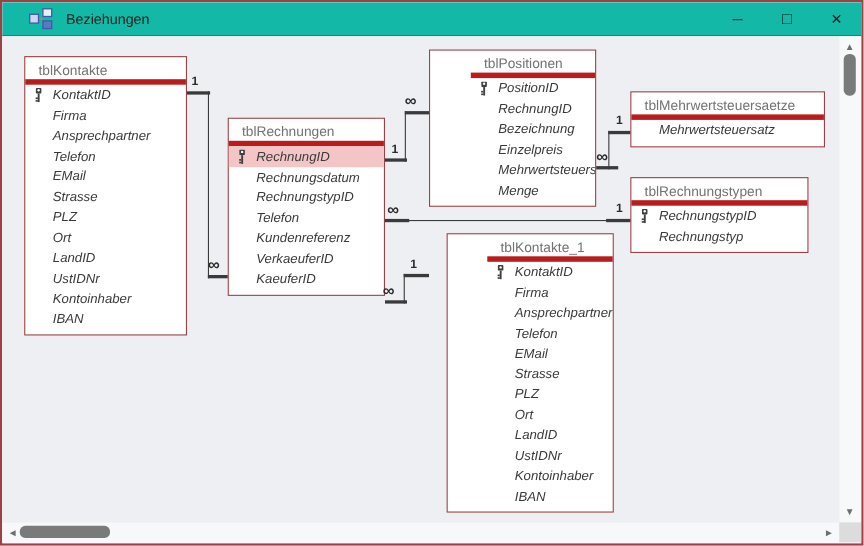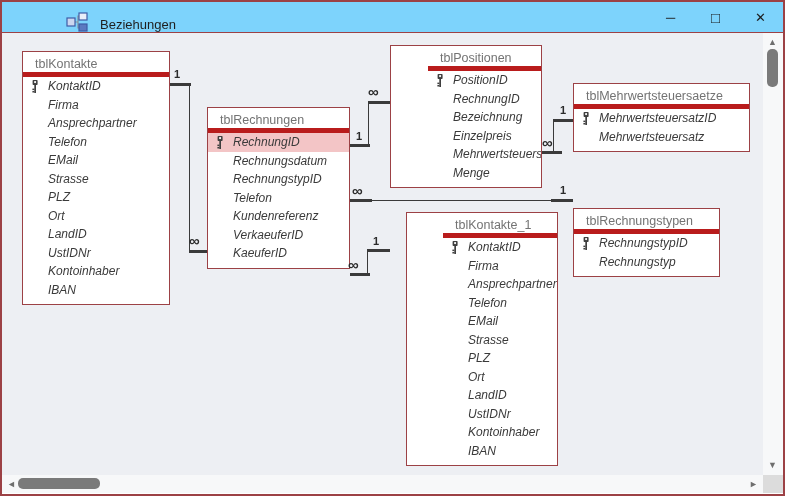--- a/index.html
+++ b/index.html
@@ -3,23 +3,22 @@
 <meta charset="utf-8">
 <style>
   * { margin:0; padding:0; box-sizing:border-box; }
   html,body { font-family:"Liberation Sans", sans-serif; }
   .window {
     position:relative; width:785px; height:496px;
     background:#fff; border:2px solid #9c4145; overflow:hidden;
   }
   
   .titlebar {
-    height:31px; background:#7dd3fc; display:flex; align-items:flex-end;
+    height:31px; background:#14b8a6; display:flex; align-items:center;
     border-bottom:1px solid #9c4145;
-    padding-left:40px;
   }
   .app-icon { margin-left:24px; width:24px; height:20px; flex:0 0 auto; }
   .title-text { margin-left:10px; font-size:13px; color:#1f1f1f; }
   .win-controls { margin-left:auto; display:flex; height:100%; }
   .win-btn {
     width:45px; height:100%; display:flex; align-items:center; justify-content:center;
     font-size:13px; color:#1a1a1a; background:transparent; border:none; cursor:default;
   }
   .win-btn.max { font-size:15px; }
   
@@ -243,42 +242,30 @@
               <span class="fname">Menge</span>
             </div>
 
         </div>
       </div>
 
       <div class="tbl" style="left:571px;top:50px;width:177px;">
         <div class="tbl-title">tblMehrwertsteuersaetze</div>
         <div class="tbl-fields">
 
-            <div class="frow">
-              <span class="keycol">
-                <svg width="8" height="13" viewBox="0 0 8 13">
-                  <rect x="1.6" y="0" width="5" height="5" rx="0.8" fill="#3f3f3f"></rect>
-                  <circle cx="4.1" cy="2.1" r="1.1" fill="#fff"></circle>
-                  <rect x="3.3" y="5" width="1.7" height="8" fill="#3f3f3f"></rect>
-                  <rect x="1.4" y="8.6" width="2" height="1.5" fill="#3f3f3f"></rect>
-                  <rect x="1.4" y="11" width="2" height="1.5" fill="#3f3f3f"></rect>
-                </svg>
-              </span>
-              <span class="fname">MehrwertsteuersatzID</span>
-            </div>
 
             <div class="frow">
               <span class="keycol"></span>
               <span class="fname">Mehrwertsteuersatz</span>
             </div>
 
         </div>
       </div>
 
-      <div class="tbl" style="left:571px;top:128px;width:147px;margin-top:47px;">
+      <div class="tbl" style="left:571px;top:128px;width:162px;">
         <div class="tbl-title">tblRechnungstypen</div>
         <div class="tbl-fields">
 
             <div class="frow">
               <span class="keycol">
                 <svg width="8" height="13" viewBox="0 0 8 13">
                   <rect x="1.6" y="0" width="5" height="5" rx="0.8" fill="#3f3f3f"></rect>
                   <circle cx="4.1" cy="2.1" r="1.1" fill="#fff"></circle>
                   <rect x="3.3" y="5" width="1.7" height="8" fill="#3f3f3f"></rect>
                   <rect x="1.4" y="8.6" width="2" height="1.5" fill="#3f3f3f"></rect>

